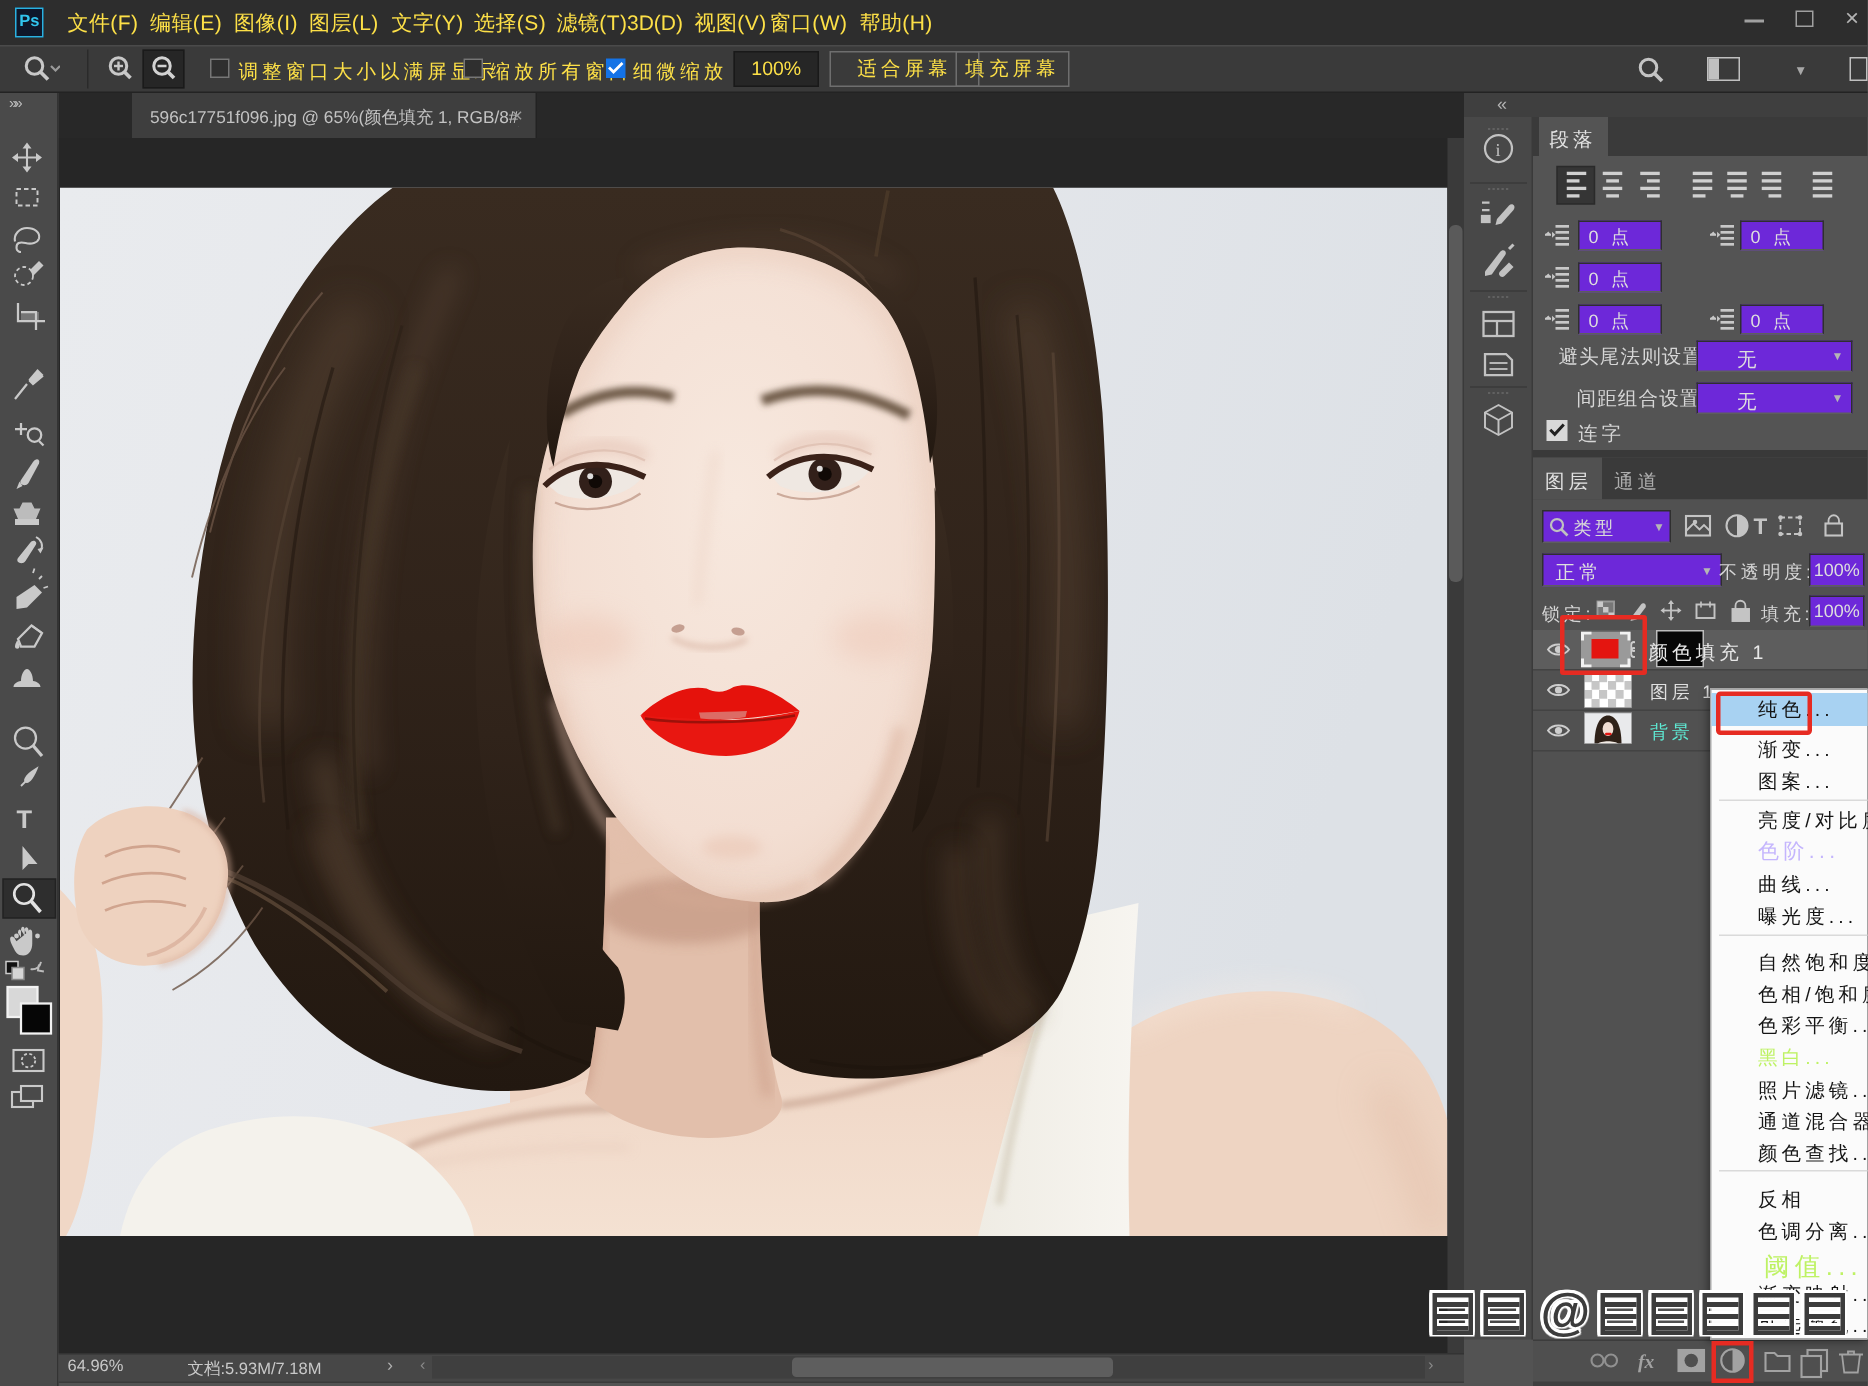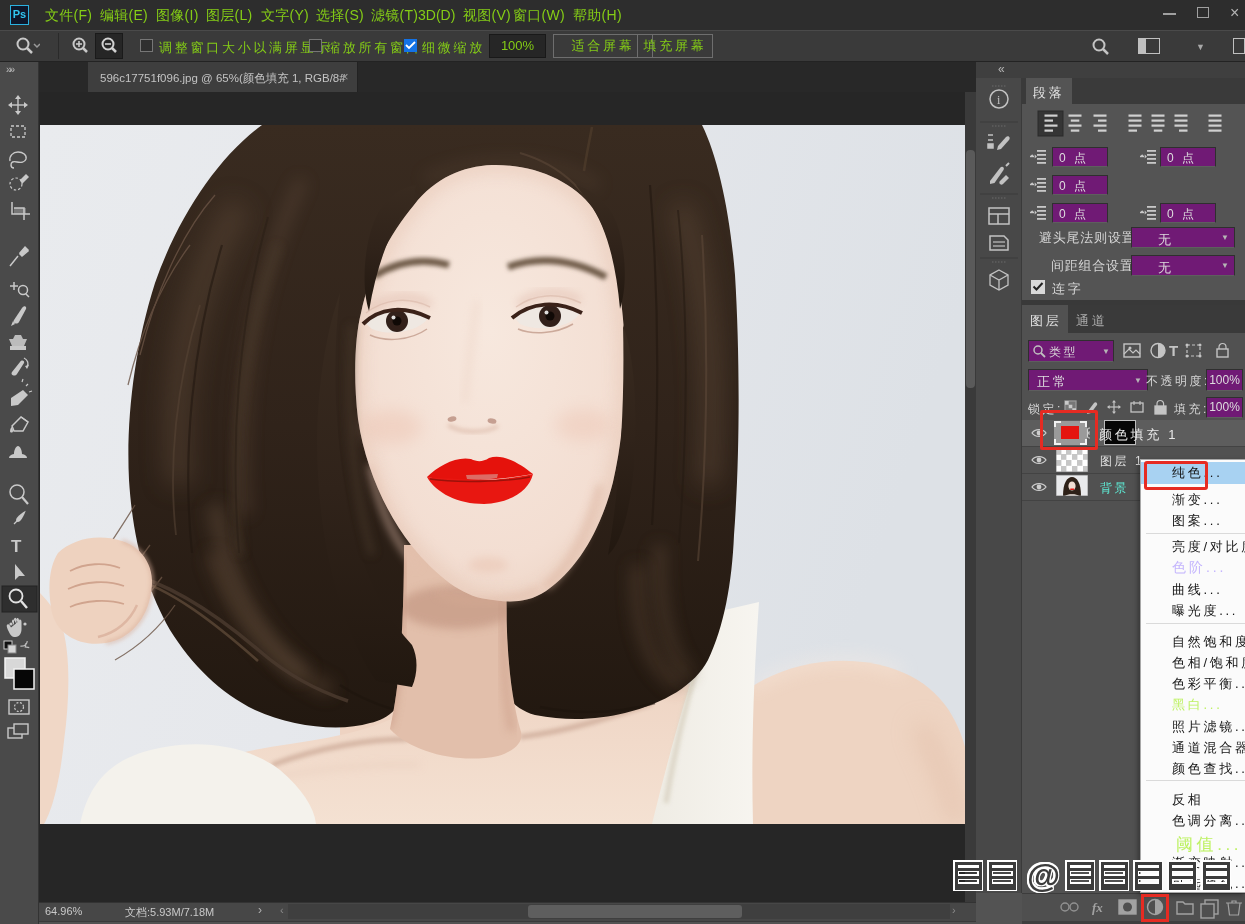--- a/index.html
+++ b/index.html
@@ -1,21 +1,21 @@
 <!DOCTYPE html>
 <html><head><meta charset="utf-8">
 <style>
 *{margin:0;padding:0;box-sizing:border-box}
 html,body{width:1245px;height:924px;overflow:hidden;background:#535353;
  font-family:"Liberation Sans",sans-serif;-webkit-font-smoothing:antialiased}
 .ab{position:absolute}
 .cj{letter-spacing:.21em}
 .cm{letter-spacing:.02em}
-.txt{color:#84cc16;font-size:13px;white-space:nowrap}
-.fld{background:#701a75;border:1px solid #2f2f2f;border-bottom-color:#5e5e5e;color:#dedede;font-size:12px}
+.txt{color:#fde047;font-size:13px;white-space:nowrap}
+.fld{background:#6d28d9;border:1px solid #2f2f2f;border-bottom-color:#5e5e5e;color:#dedede;font-size:12px}
 svg{display:block}
 </style></head>
 <body>
 
 <div class="ab" style="left:0;top:0;width:1245px;height:30px;background:#2d2d2d"></div>
 <div class="ab" style="left:10px;top:5px;width:19px;height:20px;background:#0f172a;border:1px solid #2bb1e0;color:#31c5f0;font-size:11px;font-weight:bold;text-align:center;line-height:17px">Ps</div>
 <div class="ab txt cm" style="left:45px;top:7px;font-size:14px">文件(F)</div>
 <div class="ab txt cm" style="left:100px;top:7px;font-size:14px">编辑(E)</div>
 <div class="ab txt cm" style="left:156px;top:7px;font-size:14px">图像(I)</div>
 <div class="ab txt cm" style="left:206px;top:7px;font-size:14px">图层(L)</div>

